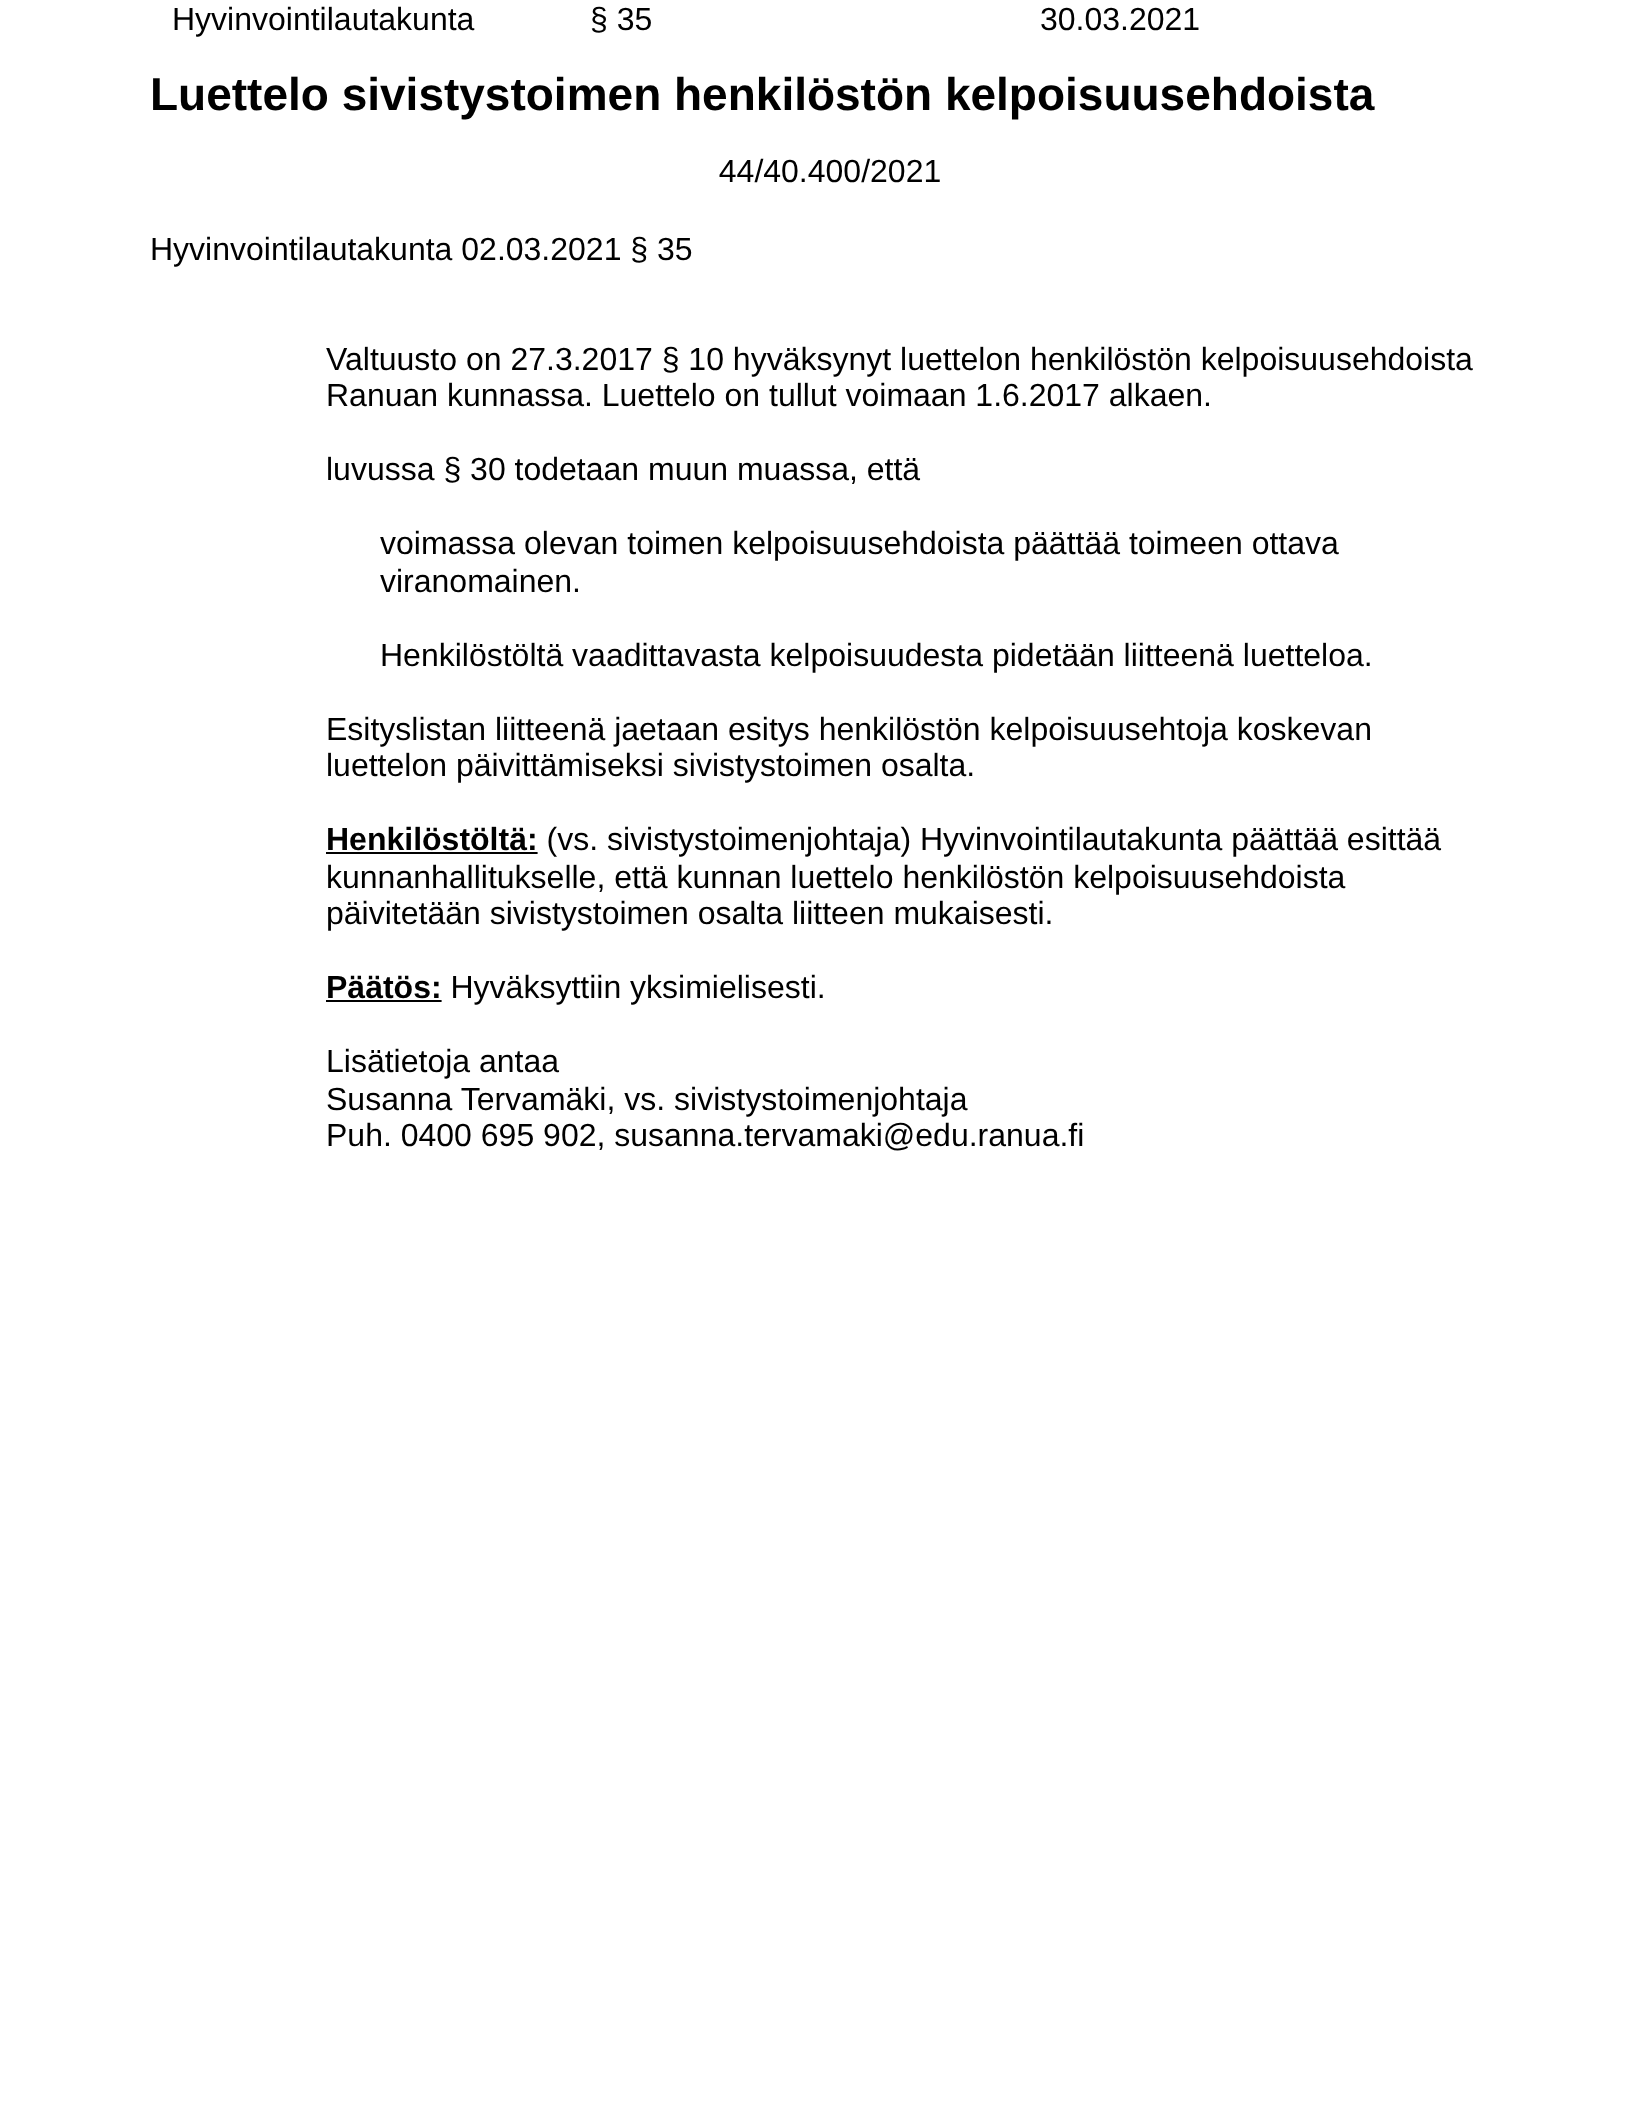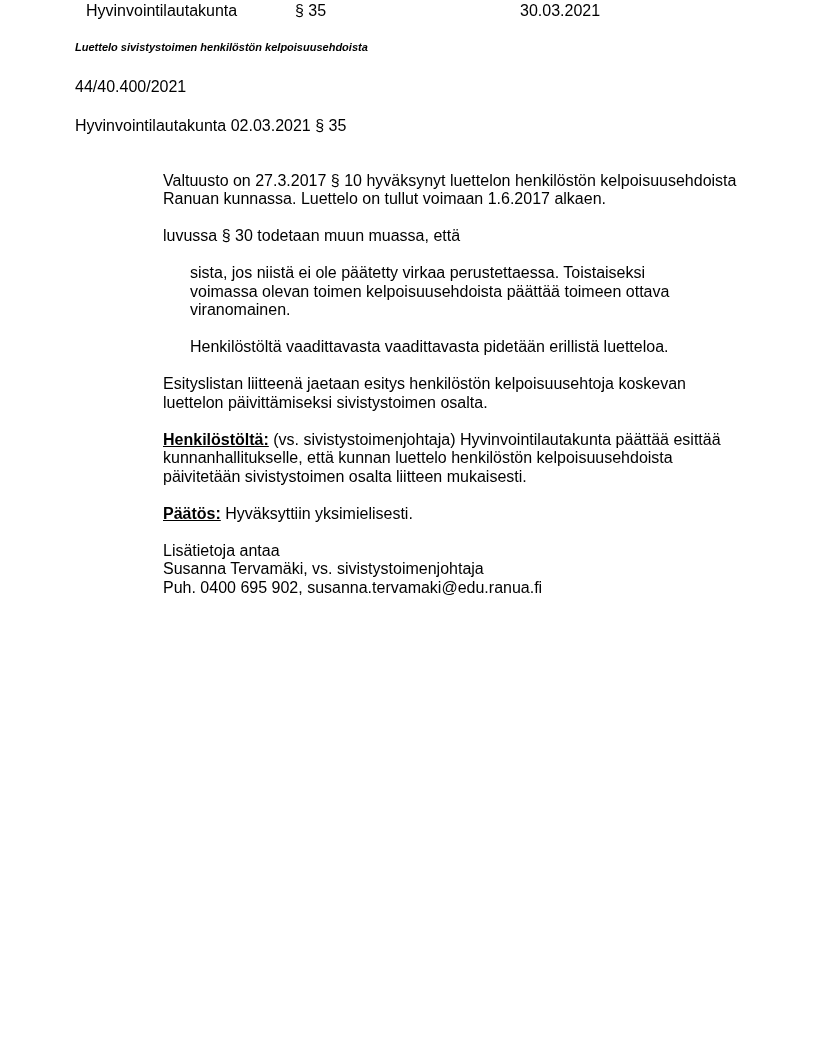--- a/index.html
+++ b/index.html
@@ -27,27 +27,27 @@
   .doc-header {
     position: relative;
     height: 18.5px;
     width: 100%;
   }
   .doc-header .col-committee { position: absolute; left: 0; top: 0; margin-left: 11px; }
   .doc-header .col-section   { position: absolute; left: 220px; top: 0; }
   .doc-header .col-date      { position: absolute; left: 445px; top: 0; }
   .doc-title {
     margin-top: 16px;
-    font-size: 11px;
+    font-size: 23px;
     font-weight: bold;
     line-height: 20px;
-    font-style: italic;
   }
   .case-number {
     margin-top: 21px;
+    text-align: center;
   }
   .sub-header {
     margin-top: 20.5px;
   }
   .body-col {
     margin-top: 36.5px;
     margin-left: 88px;
     width: 600px;
   }
   .para { margin: 0 0 18.5px 0; }
@@ -82,27 +82,26 @@
       <div class="para">
         <span class="line">Valtuusto on 27.3.2017 § 10 hyväksynyt luettelon henkilöstön kelpoisuusehdoista</span>
         <span class="line">Ranuan kunnassa. Luettelo on tullut voimaan 1.6.2017 alkaen.</span>
       </div>
 
       <div class="para">
         <span class="line">luvussa § 30 todetaan muun muassa, että</span>
       </div>
 
       <div class="para quote-block">
-        <span class="line">sista, jos niistä ei ole päätetty virkaa perustettaessa. Toistaiseksi</span>
         <span class="line">voimassa olevan toimen kelpoisuusehdoista päättää toimeen ottava</span>
         <span class="line">viranomainen.</span>
       </div>
 
       <div class="para quote-block">
-        <span class="line">Henkilöstöltä vaadittavasta vaadittavasta pidetään erillistä luetteloa.</span>
+        <span class="line">Henkilöstöltä vaadittavasta kelpoisuudesta pidetään liitteenä luetteloa.</span>
       </div>
 
       <div class="para">
         <span class="line">Esityslistan liitteenä jaetaan esitys henkilöstön kelpoisuusehtoja koskevan</span>
         <span class="line">luettelon päivittämiseksi sivistystoimen osalta.</span>
       </div>
 
       <div class="para">
         <span class="line"><span class="label-underline">Henkilöstöltä:</span><span> (vs. sivistystoimenjohtaja) Hyvinvointilautakunta päättää esittää</span></span>
         <span class="line">kunnanhallitukselle, että kunnan luettelo henkilöstön kelpoisuusehdoista</span>

